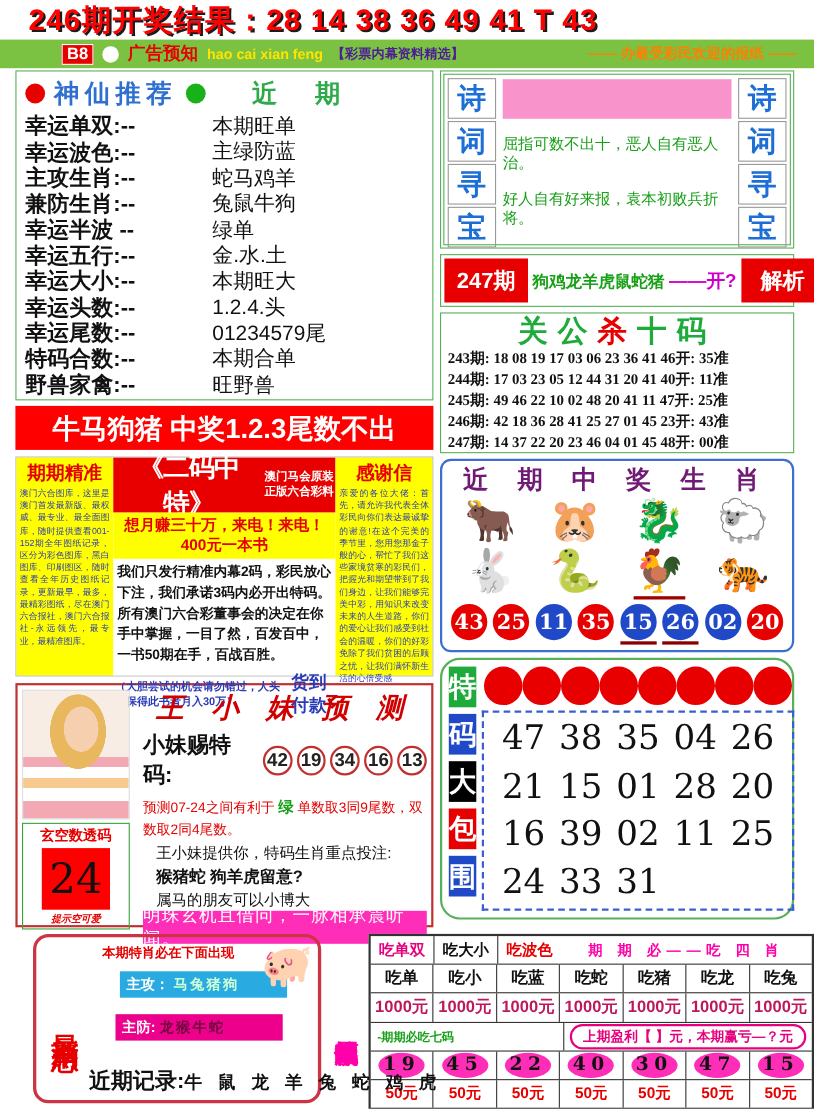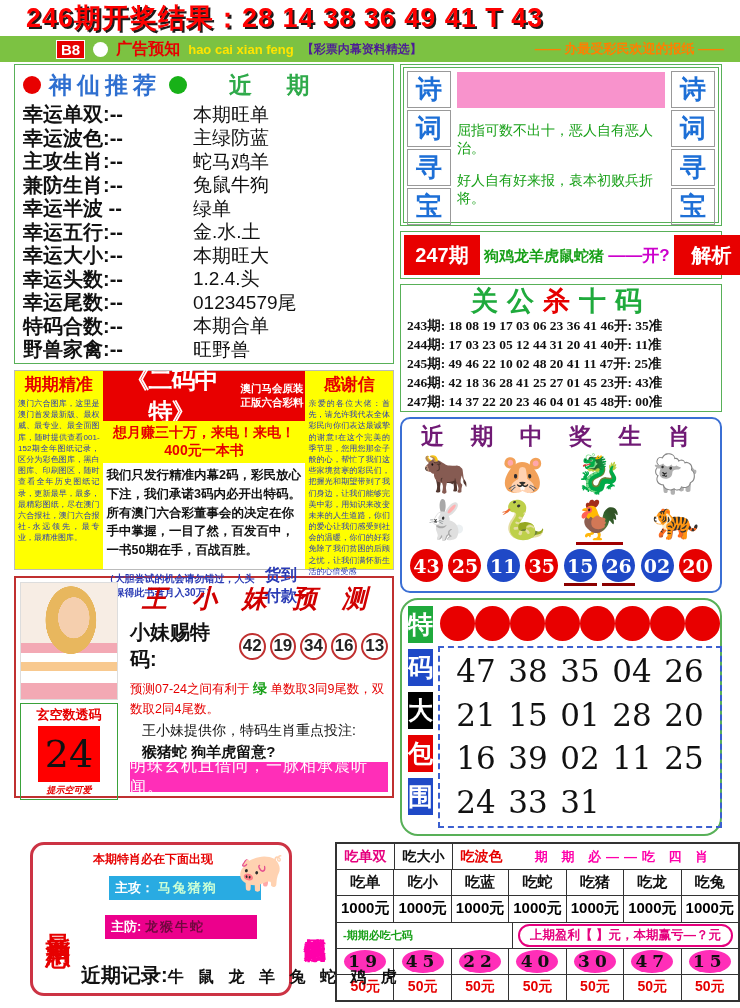--- a/index.html
+++ b/index.html
@@ -79,21 +79,21 @@
   .rec-value{font-size:16px;font-weight:bold;color:#111;letter-spacing:5px}
   .strategy{flex:1;display:flex;gap:2px;height:160px}
   .st-vtitle{width:36px;writing-mode:vertical-rl;text-orientation:upright;color:#ff00aa;font-weight:bold;font-size:22px;display:flex;align-items:center;justify-content:center}
   .st-table{flex:1;border:2px solid #333;display:flex;flex-direction:column;background:#fff}
   .st-row{display:flex;flex:1;border-bottom:1px solid #333}
   .st-row:last-child{border-bottom:none}
   .st-cell{flex:1;border-right:1px solid #333;display:flex;align-items:center;justify-content:center;font-weight:bold;font-size:14px}
   .st-cell:last-child{border-right:none}
   .hspan{flex:4;color:#ff00aa;letter-spacing:5px;font-size:13px}
   .r2{color:#111;font-size:15px}
-  .r3{color:#000000;font-size:15px}
+  .r3{color:#be185d;font-size:15px}
   .noteCell{flex:3;color:#18a018;font-size:11px;justify-content:flex-start;padding-left:6px}
   .profCell{flex:4}
   .profbox{border:2px solid #e6007e;border-radius:14px;color:#e6007e;font-size:12.5px;font-weight:bold;padding:1px 10px}
   .ellipse{width:42px;height:23px;background:#ff2eb8;border-radius:50%;color:#111;font-weight:bold;font-size:17px;display:flex;align-items:center;justify-content:center;letter-spacing:5px;font-family:"DejaVu Serif",serif}
   .r6{color:#e60000;font-size:14px}
   
   .poem{height:162px;border:1px solid #58b058;padding:2px}
   .poem-inner{height:100%;border:1px solid #58b058;display:flex;padding:3px;gap:4px}
   .poem-side{width:44px;display:flex;flex-direction:column;gap:2px}
   .poem-char{flex:1;border:1px solid #999;display:flex;align-items:center;justify-content:center;color:#1d6fd6;font-weight:bold;font-size:26px}
@@ -202,20 +202,21 @@
             <span class="imm-value">本期合单</span>
           </div>
 
           <div class="imm-row">
             <span class="imm-label">野兽家禽:--</span>
             <span class="imm-value">旺野兽</span>
           </div>
         </div>
     </div>
 
+    <div class="redbanner">牛马狗猪 中奖1.2.3尾数不出</div>
 
     <div class="adpanel">
       <div class="ad-side">
         <div class="ad-side-title">期期精准</div>
         <div class="ad-small">澳门六合图库，这里是澳门首发最新版、最权威、最专业、最全面图库，随时提供查看001-152期全年图纸记录，区分为彩色图库，黑白图库、印刷图区，随时查看全年历史图纸记录，更新最早，最多，最精彩图纸，尽在澳门六合报社，澳门六合报社-永远领先，最专业，最精准图库。</div>
       </div>
       <div class="ad-center">
         <div class="ad-banner">
           <span class="ad-banner-title">《二码中特》</span>
           <span class="ad-banner-side">
@@ -253,20 +254,21 @@
             
           <span class="w-circ">42</span><span class="w-circ">19</span><span class="w-circ">34</span><span class="w-circ">16</span><span class="w-circ">13</span></span>
         </div>
         <div class="wang-pred">
           <span>预测07-24之间有利于</span>
           <span class="green">绿</span>
           <span>单数取3同9尾数，双数取2同4尾数。</span>
         </div>
         <div class="wang-line">王小妹提供你，特码生肖重点投注:</div>
         <div class="wang-line b2">猴猪蛇 狗羊虎留意?</div>
+        <div class="wang-line">属马的朋友可以小博大</div>
         <div class="wang-slogan">明珠玄机且借问，一脉相承震听闻。</div>
       </div>
     </div>
   </div>
 
   <div class="rcol">
     <div class="poem">
       <div class="poem-inner">
         <div class="poem-side">
 

